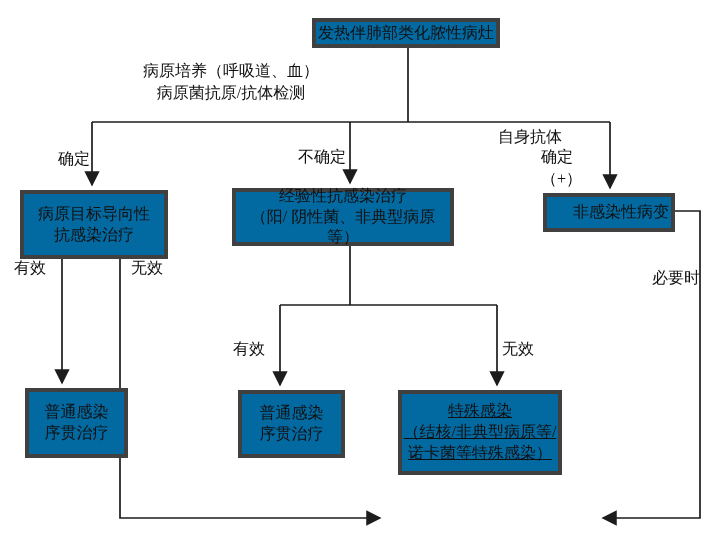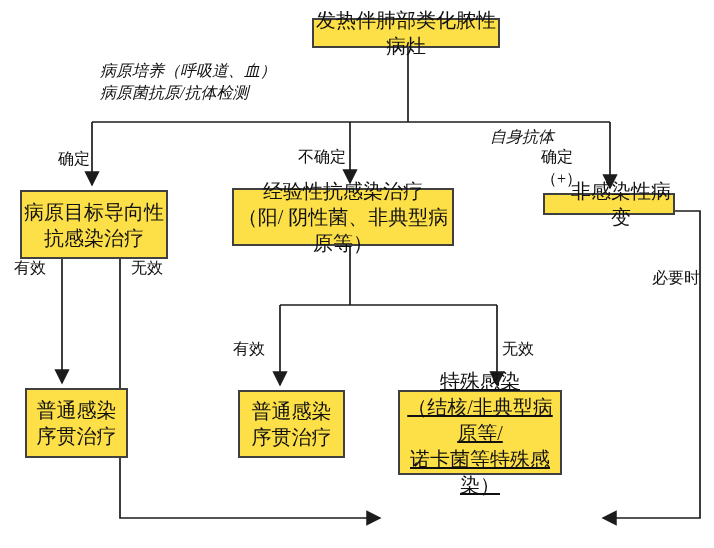--- a/index.html
+++ b/index.html
@@ -3,31 +3,31 @@
 <meta charset="utf-8">
 <style>
   html,body{margin:0;padding:0;background:#ffffff;}
   .stage{
     position:relative;width:714px;height:548px;background:#ffffff;overflow:hidden;
     font-family:"Liberation Serif","DejaVu Serif",serif;color:#111111;
   }
   .wires{position:absolute;left:0;top:0;width:714px;height:548px;}
   .wires path{stroke:#1c1c1c;stroke-width:1.7;fill:none;}
   .box{
-    position:absolute;box-sizing:border-box;border:2px solid #404040;background:#fde047;
+    position:absolute;box-sizing:border-box;border:4px solid #404040;background:#0369a1;
     display:flex;flex-direction:column;justify-content:center;align-items:center;
-    text-align:center;font-size:20px;line-height:1.3;
+    text-align:center;font-size:16px;line-height:1.3;
   }
   .lbl{position:absolute;font-size:16px;line-height:1.35;white-space:nowrap;}
-  .lbl.center{text-align:left;font-style:italic;}
+  .lbl.center{text-align:center;}
 
   .top-box{left:312px;top:18px;width:188px;height:30px;}
   .left-box{left:20px;top:190px;width:148px;height:69px;}
   .mid-box{left:232px;top:188px;width:222px;height:58px;}
-  .right-box{left:543px;top:193px;width:132px;height:22px;padding-left:24px;}
+  .right-box{left:543px;top:193px;width:132px;height:39px;padding-left:24px;}
   .bl-box{left:25px;top:388px;width:103px;height:70px;}
   .bm-box{left:238px;top:390px;width:107px;height:68px;}
   .special-box{left:398px;top:390px;width:164px;height:85px;text-decoration:underline;}
   .final-box{left:385px;top:500px;width:213px;height:38px;}
 
   .lbl-test-left{left:100px;top:60px;width:262px;}
   .lbl-autoantibody{left:490px;top:90px;width:80px;margin-top:36px;}
   .lbl-confirmed-left{left:58px;top:148px;}
   .lbl-uncertain{left:298px;top:146px;}
   .lbl-confirmed-plus{left:541px;top:146px;}

